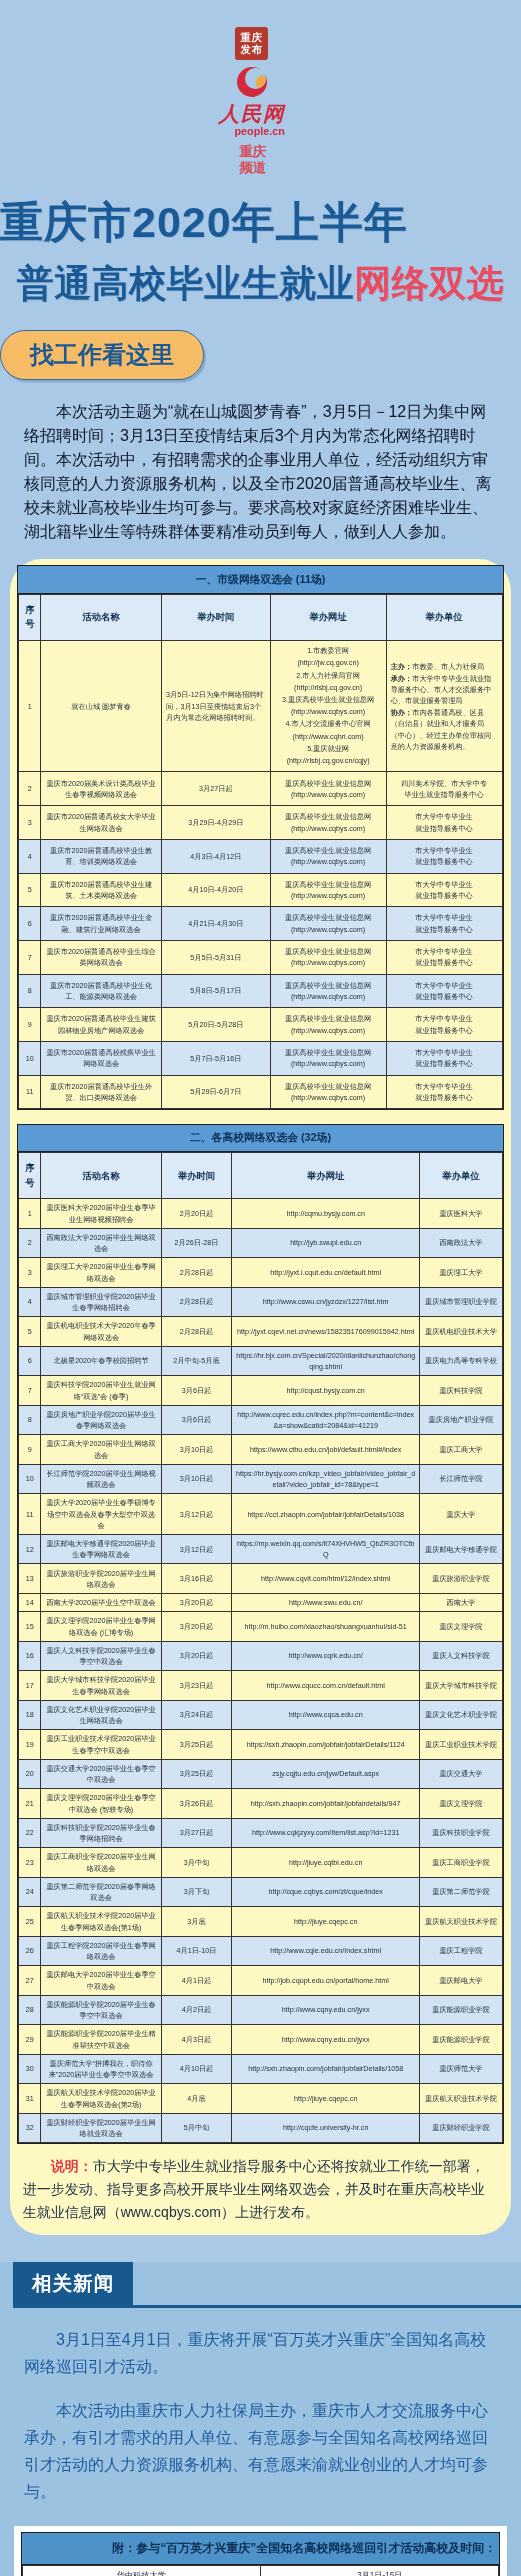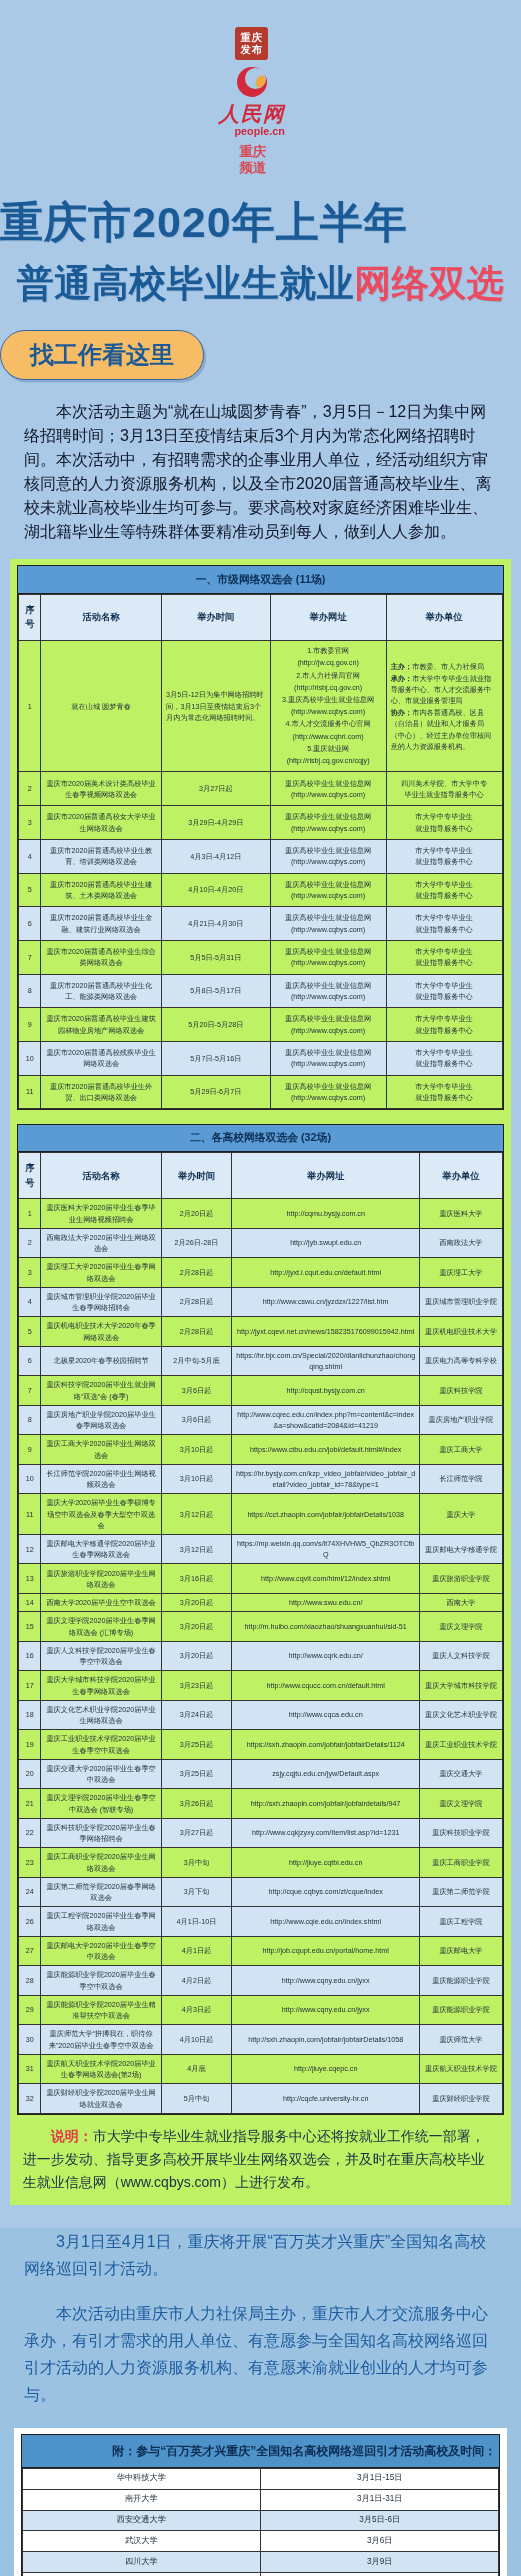--- a/index.html
+++ b/index.html
@@ -36,21 +36,21 @@
 
   .badge-wrap{margin-top:20.6px;}
   .badge{display:inline-block;background:#f7bd66;border:1.5px solid #33689c;border-radius:25px;
          padding:8.2px 29px;font-size:24px;font-weight:bold;color:#1d5a96;
          box-shadow:2.1px 2.6px 0 rgba(40,80,130,.25);}
 
   .intro{margin:19.6px 24px 0 24px;font-size:16px;line-height:24px;color:#0f172a;
          text-indent:2em;font-weight:500;}
 
   
-  .panel{background:#bef264;margin:15.5px 10.3px 0 10.3px;padding:6.2px 7.2px 8.2px 7.2px;}
+  .panel{background:#fef9c3;margin:15.5px 10.3px 0 10.3px;padding:6.2px 7.2px 8.2px 7.2px;border-radius:32px;}
   .tbl-outer{border:1px solid #1f1f1f;}
   .tbl-band{background:#5b9bd5;color:#0c2f55;font-weight:bold;font-size:10.8px;
             text-align:center;padding:6.2px 2.1px;border-bottom:0.5px solid #1f1f1f;}
   table{border-collapse:collapse;width:100%;table-layout:fixed;}
   th,td{border:0.5px solid #333;font-size:7.2px;line-height:1.55;padding:3.1px 3.1px;
         text-align:center;vertical-align:middle;word-break:break-all;}
   th{background:#dce9f6;color:#10304f;font-size:9.3px;font-weight:bold;padding:8.2px 2.1px;}
   .t1 td{padding:5.2px 3.1px;}
   .t1 .big td{padding:4.1px 4.1px;}
   td.al, .al{text-align:left;}
@@ -431,20 +431,27 @@
               <td class="cell-url">http://jiuye.cqtbi.edu.cn</td>
               <td class="cell-org">重庆工商职业学院</td>
             </tr>
             <tr class="shade">
               <td class="cell-no">24</td>
               <td class="cell-name">重庆第二师范学院2020届春季网络双选会</td>
               <td class="cell-time">3月下旬</td>
               <td class="cell-url">http://cque.cqbys.com/zt/cque/index</td>
               <td class="cell-org">重庆第二师范学院</td>
             </tr>
+            <tr>
+              <td class="cell-no">25</td>
+              <td class="cell-name">重庆航天职业技术学院2020届毕业生春季网络双选会(第1场)</td>
+              <td class="cell-time">3月底</td>
+              <td class="cell-url">http://jiuye.cqepc.cn</td>
+              <td class="cell-org">重庆航天职业技术学院</td>
+            </tr>
             <tr class="shade">
               <td class="cell-no">26</td>
               <td class="cell-name">重庆工程学院2020届毕业生春季网络双选会</td>
               <td class="cell-time">4月1日-10日</td>
               <td class="cell-url">http://www.cqie.edu.cn/Index.shtml</td>
               <td class="cell-org">重庆工程学院</td>
             </tr>
             <tr>
               <td class="cell-no">27</td>
               <td class="cell-name">重庆邮电大学2020届毕业生春季空中双选会</td>
@@ -491,20 +498,23 @@
       </table>
     </div>
 
     <p class="note"><span class="red">说明：</span><span>市大学中专毕业生就业指导服务中心还将按就业工作统一部署，进一步发动、指导更多高校开展毕业生网络双选会，并及时在重庆高校毕业生就业信息网（www.cqbys.com）上进行发布。</span></p>
   </div>
 
 </div>
 
 <div class="sec-bottom">
 
+  <div class="news-head">
+    <div class="news-label">相关新闻</div>
+  </div>
 
   <p class="news-p">3月1日至4月1日，重庆将开展“百万英才兴重庆”全国知名高校网络巡回引才活动。</p>
   <p class="news-p">本次活动由重庆市人力社保局主办，重庆市人才交流服务中心承办，有引才需求的用人单位、有意愿参与全国知名高校网络巡回引才活动的人力资源服务机构、有意愿来渝就业创业的人才均可参与。</p>
 
   <div class="panel2">
     <div class="tbl-outer">
       <div class="t3-band">附：参与“百万英才兴重庆”全国知名高校网络巡回引才活动高校及时间：</div>
       <table class="t3">
         <colgroup>
             <col style="width:50%">

